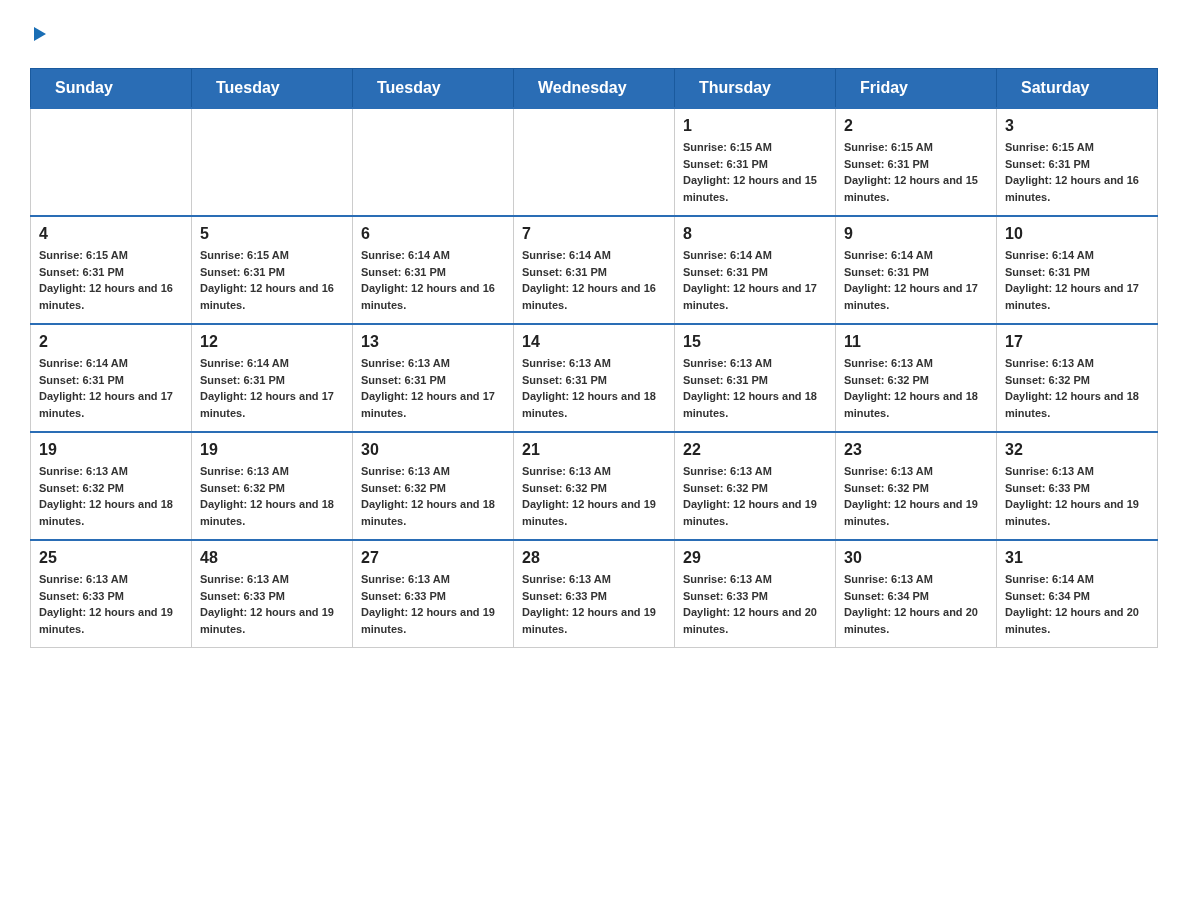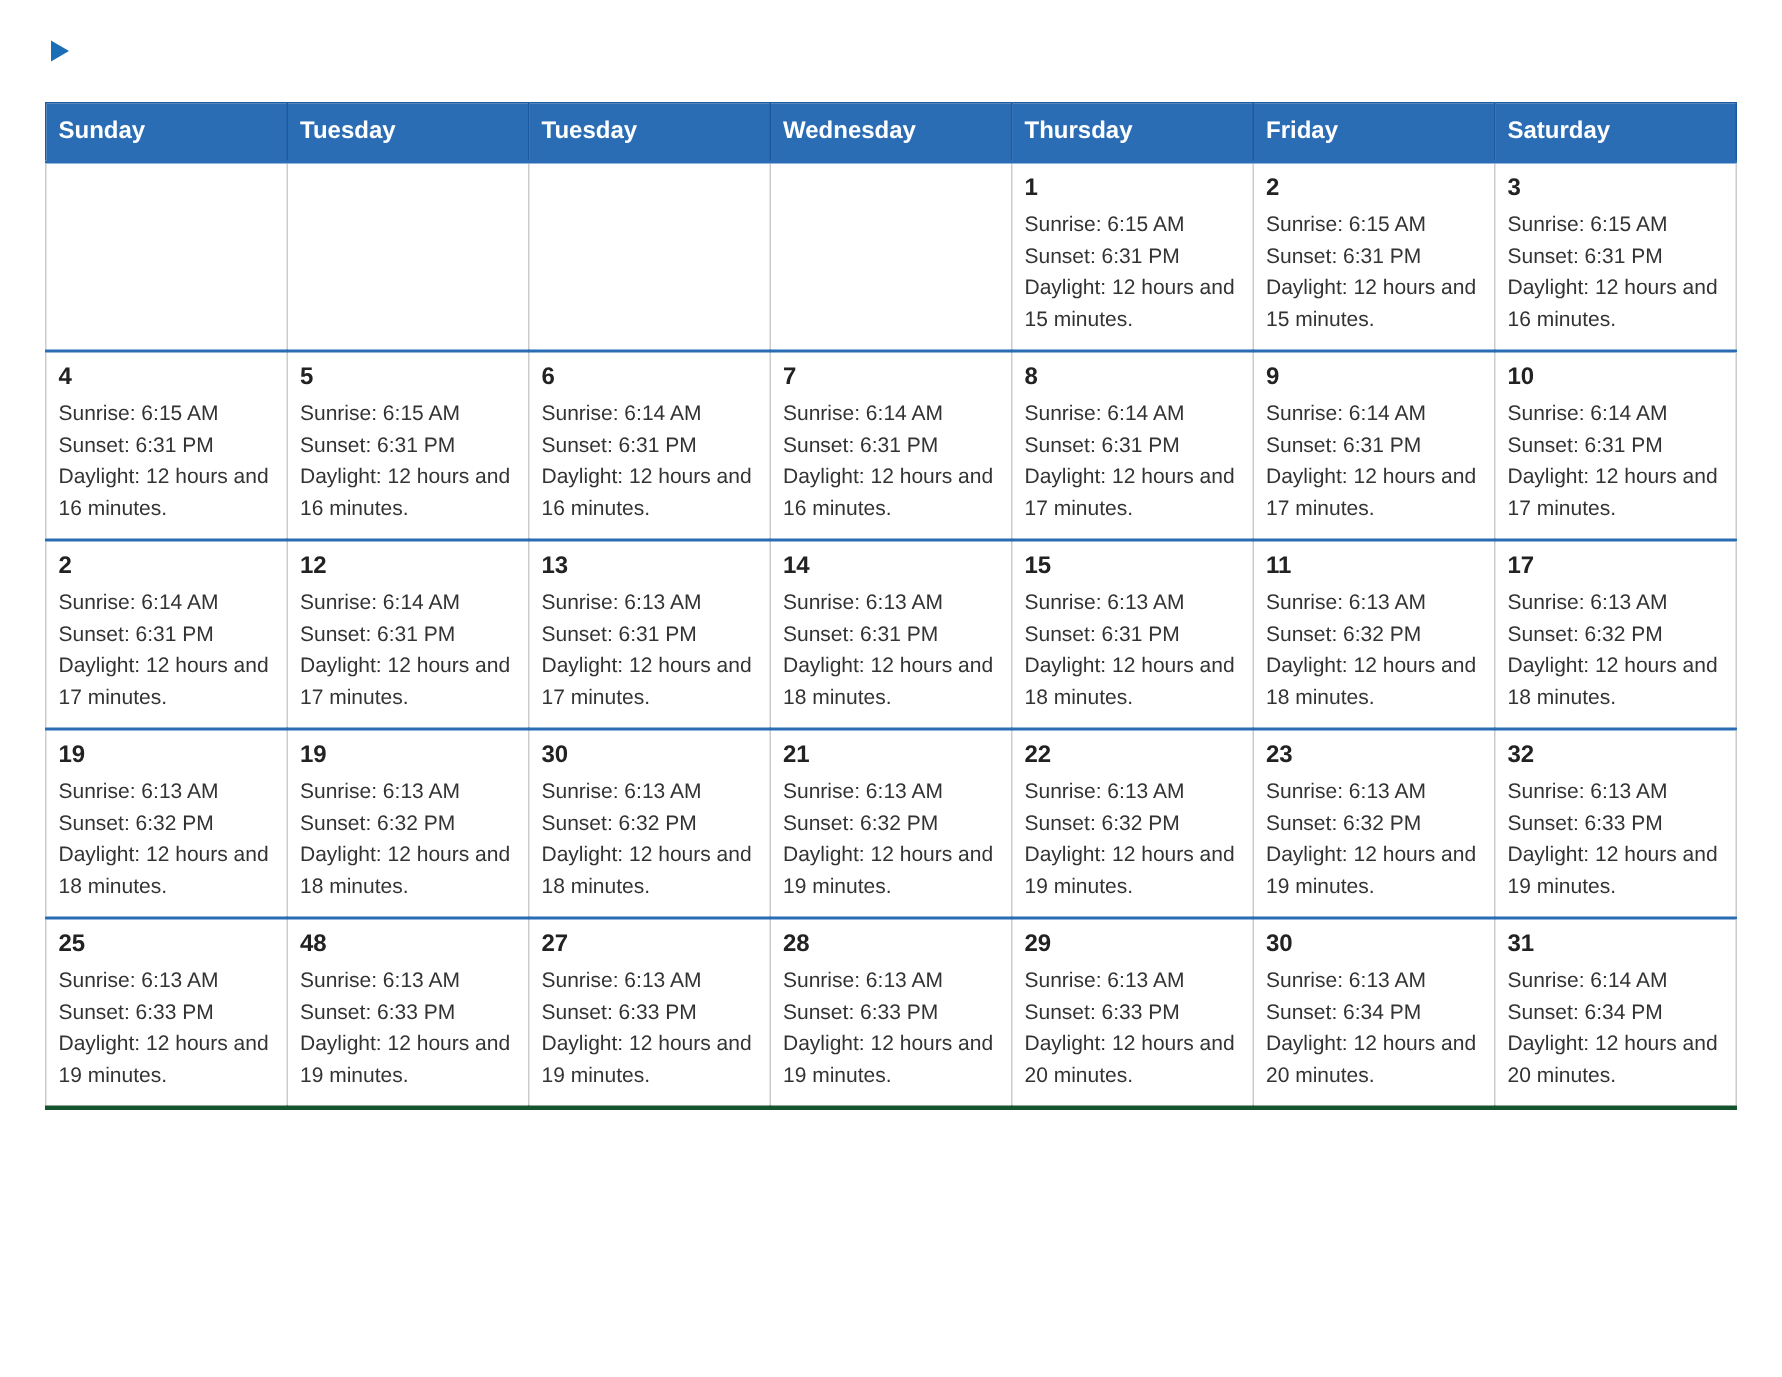--- a/index.html
+++ b/index.html
@@ -51,21 +51,21 @@
       margin-top: 4px;
     }
     .calendar {
       width: 100%;
       border-collapse: collapse;
       border: 1px solid #ccc;
     }
     .calendar th {
       background-color: #2a6db5;
       color: #fff;
-      padding: 10px 8px;
+      padding: 10px 24px;
       font-size: 16px;
       font-weight: bold;
       text-align: left;
       border: 1px solid #1a5a9e;
     }
     .calendar td {
       vertical-align: top;
       padding: 8px 8px 10px 8px;
       border: 1px solid #ccc;
       width: calc(100% / 7);
@@ -74,26 +74,27 @@
       color: #333;
     }
     .day-number {
       font-size: 16px;
       font-weight: bold;
       color: #222;
       display: block;
       margin-bottom: 4px;
     }
     .day-info {
-      font-size: 14px;
+      font-size: 11px;
       color: #333;
       line-height: 1.5;
+      font-weight: bold;
     }
     tr { border-bottom: 2px solid #2a6db5; }
-    .calendar tbody tr:last-child { border-bottom: 3px solid #14532d; }
+    .calendar tbody tr:last-child { border-bottom: 1px solid #14532d; }
   </style>
 </head>
 <body>
 
 <div class="header">
   <div class="logo">
     <div class="logo-text">
       <span class="logo-general"></span>
       <span style="display:inline-block; position:relative; top:-2px;">
         <svg width="18" height="18" viewBox="0 0 18 18">

